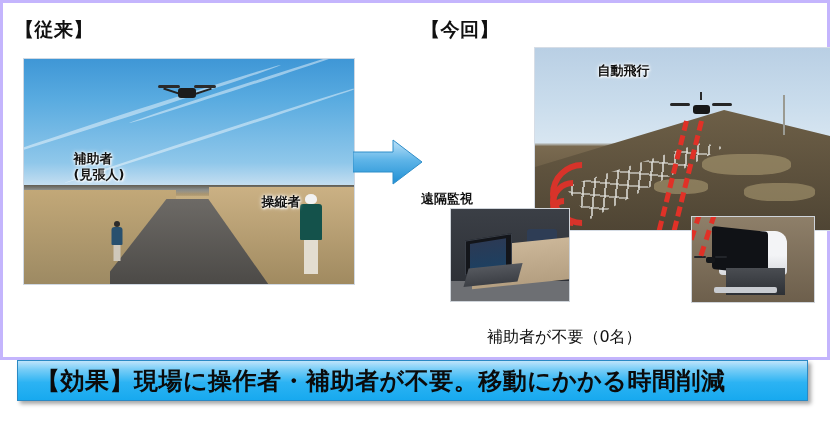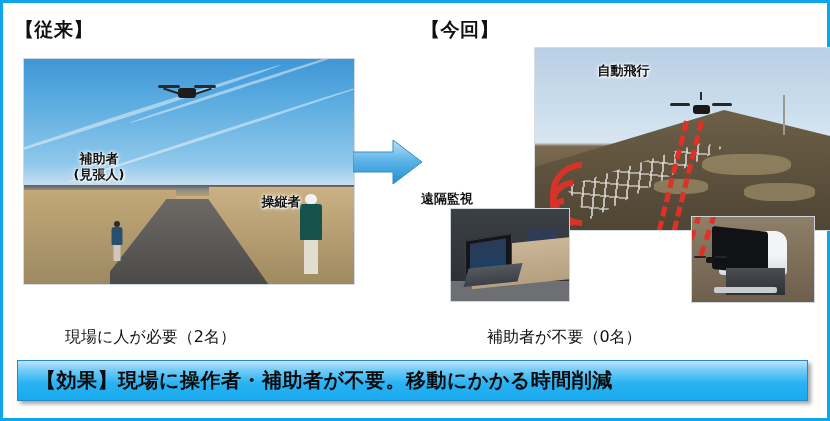--- a/index.html
+++ b/index.html
@@ -2,23 +2,23 @@
 <html><head>
 <meta charset="utf-8">
 <style>
   html,body{margin:0;padding:0;}
   body{
     width:830px;height:421px;overflow:hidden;
     background:#ffffff;
     font-family:"DejaVu Sans","Liberation Sans",sans-serif;
   }
   .slide{
-    position:relative;width:830px;height:421px;
+    position:relative;width:830px;height:360px;
     box-sizing:border-box;
-    border:3px solid #0ea5e9;
+    border:3px solid #c4b5fd;
     background:#ffffff;
   }
 
   
   .heading{
     position:absolute;
     font-size:19px;font-weight:700;color:#111111;
     letter-spacing:0.5px;white-space:nowrap;
   }
   #h-left{left:12px;top:14px;}
@@ -60,21 +60,21 @@
   #person-helper .legs{top:24px;width:7px;height:16px;background:#cfc8ba;}
   #person-pilot{left:83%;top:60%;width:26px;height:80px;}
   #person-pilot .head{top:0;width:12px;height:10px;background:#f2f2f2;border-radius:50% 50% 40% 40%;}
   #person-pilot .torso{top:10px;width:22px;height:36px;background:#14524b;}
   #person-pilot .legs{top:46px;width:14px;height:34px;background:#e3ddd0;}
   .photo-label{
     position:absolute;color:#111;font-weight:700;
     font-size:13px;line-height:16px;white-space:pre-line;
     text-shadow:0 0 3px #fff,0 0 5px #fff,1px 1px 2px #fff;
   }
-  #label-helper{left:15%;top:41%;text-align:center;}
+  #label-helper{left:15%;top:41%;}
   #label-pilot{left:72%;top:44%;margin-top:36px;}
 
   
   #arrow-transition{
     position:absolute;left:350px;top:134px;width:70px;height:50px;
   }
   #arrow-transition svg{display:block;width:100%;height:100%;}
 
   
   #photo-right-top{
@@ -150,21 +150,21 @@
   
   #effect-banner{
     position:absolute;left:14px;top:357px;width:791px;height:41px;
     box-sizing:border-box;
     background:linear-gradient(#bfe4fb 0%, #77cdf7 22%, #2cb3f3 55%, #17a9ef 100%);
     border:1px solid #2a89c4;
     box-shadow:3px 3px 4px rgba(0,0,0,.35);
     display:flex;align-items:center;
   }
   #effect-banner-text{
-    font-size:20px;font-weight:700;color:#0b0b0b;
+    font-size:24px;font-weight:700;color:#0b0b0b;
     padding-left:18px;letter-spacing:.5px;white-space:nowrap;
   }
 </style>
 </head>
 <body>
 
 <div class="slide">
 
   <div class="heading" id="h-left">【従来】</div>
 
@@ -195,21 +195,20 @@
       <div class="head"></div>
       <div class="torso"></div>
       <div class="legs"></div>
     </div>
 
     <div class="photo-label" id="label-helper">補助者
 (見張人)</div>
     <div class="photo-label" id="label-pilot">操縦者</div>
   </div>
 
-  <div class="caption" id="caption-left">現場に人が必要（2名）</div>
 
   <div id="arrow-transition">
     <svg viewBox="0 0 70 50" xmlns="http://www.w3.org/2000/svg" aria-hidden="true">
       <defs>
         <linearGradient id="arrGrad" x1="0" y1="0" x2="0" y2="1">
           <stop offset="0%" stop-color="#bfe2f8"></stop>
           <stop offset="45%" stop-color="#5fb5e8"></stop>
           <stop offset="100%" stop-color="#1f8fd4"></stop>
         </linearGradient>
       </defs>

